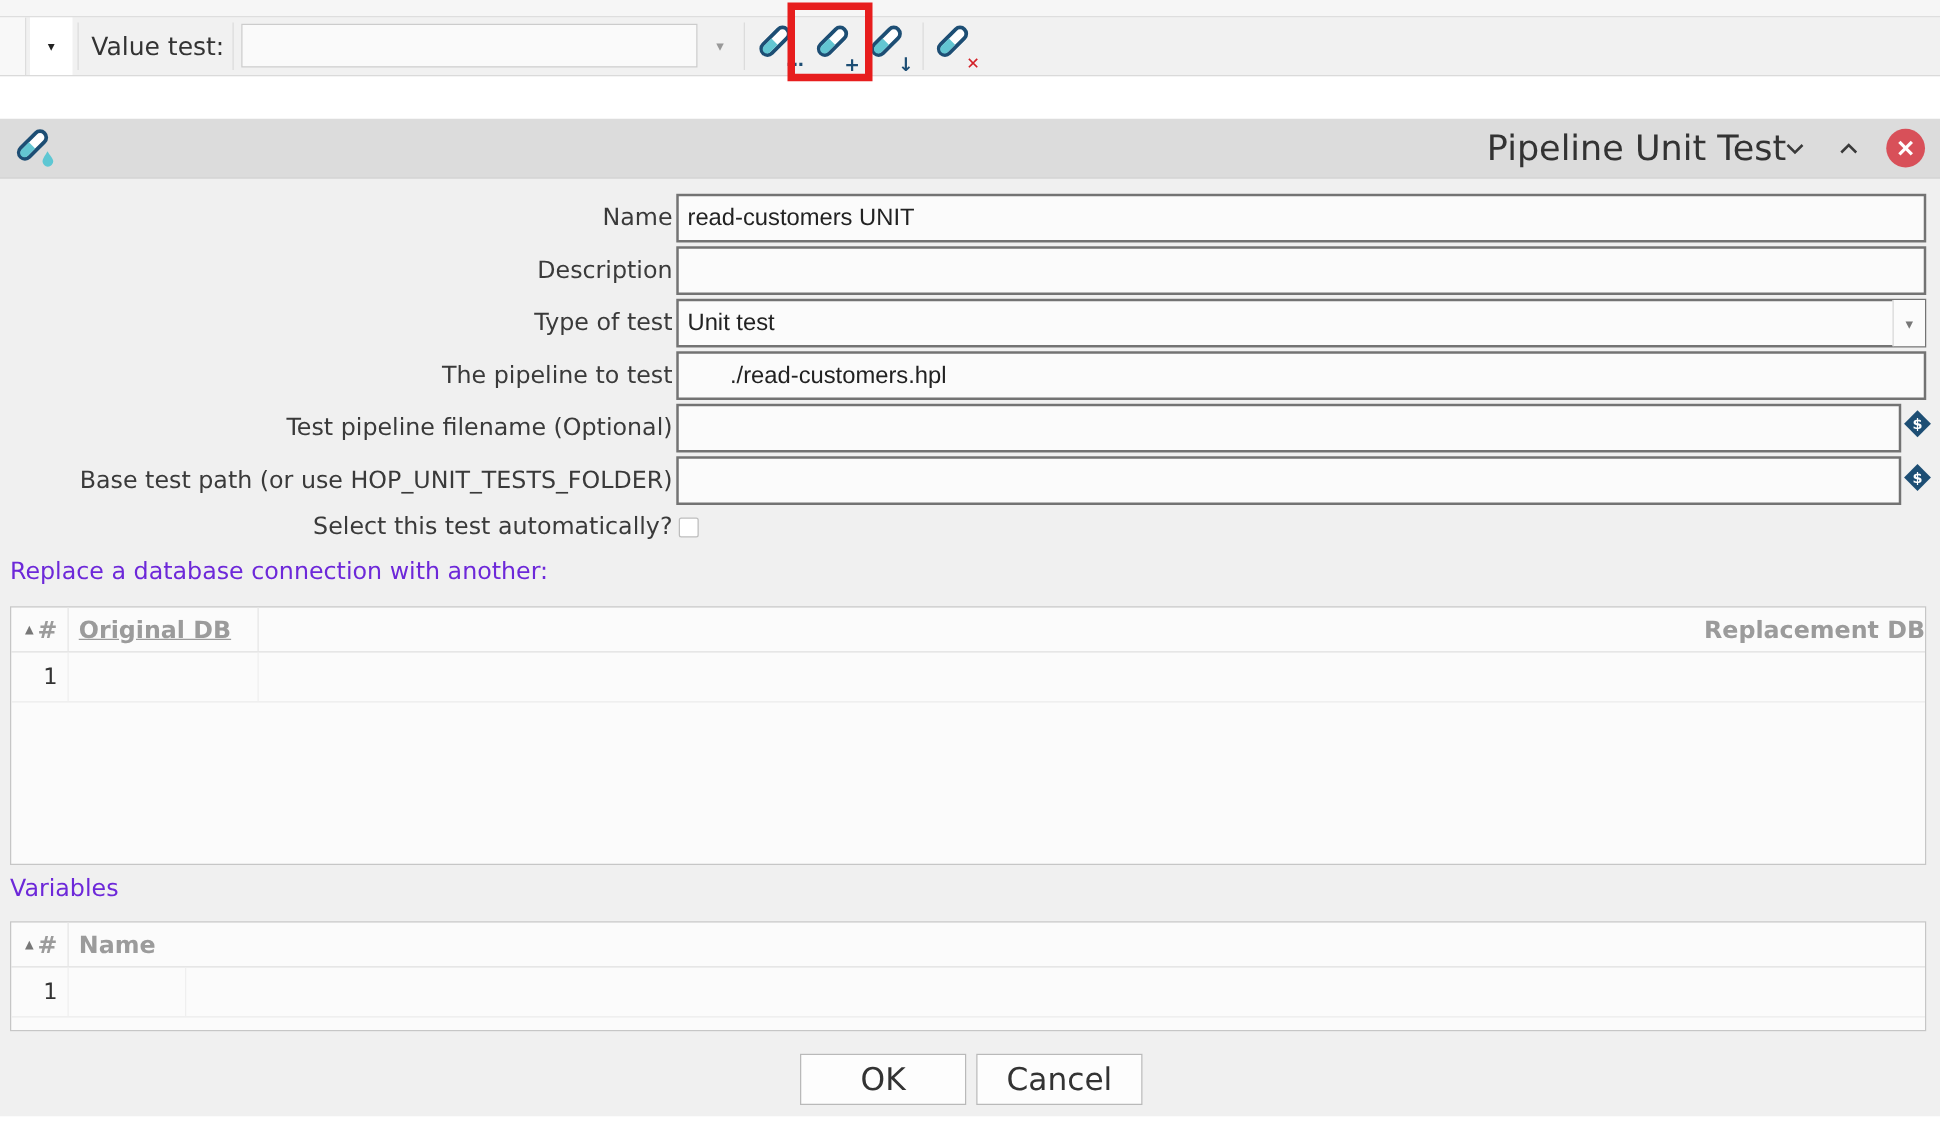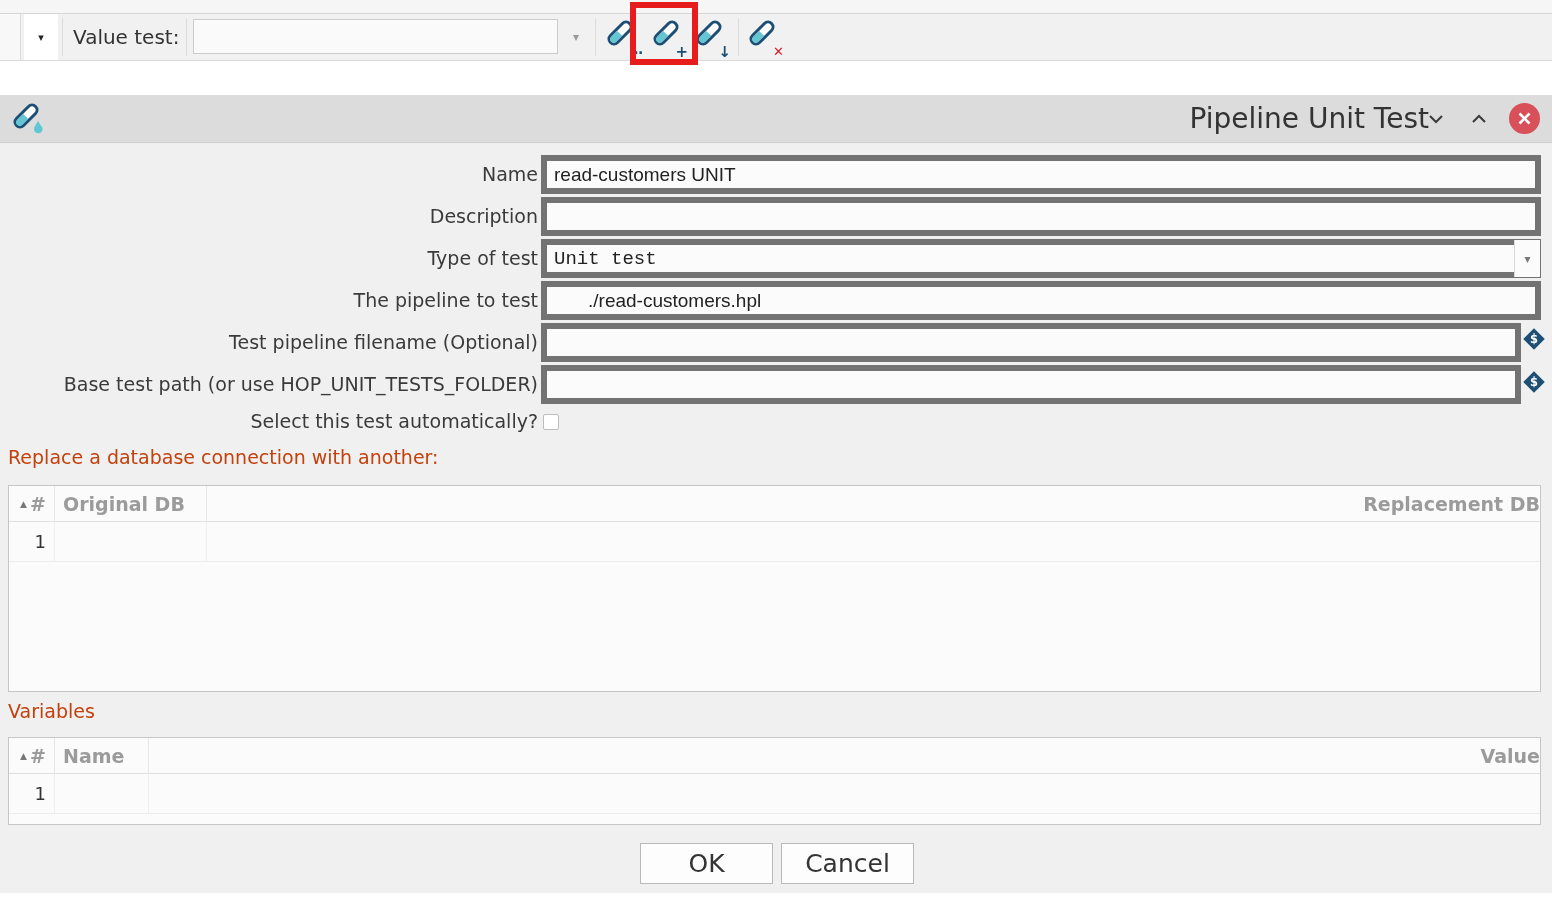--- a/index.html
+++ b/index.html
@@ -41,41 +41,41 @@
   .hdr-chev { position:absolute; top:13px; width:22px; height:22px; cursor:pointer; }
   .close-btn { position:absolute; left:1509px; top:8px; width:31px; height:31px;
     border-radius:50%; background:#d85059; cursor:pointer; }
 
   .dlg-body { position:absolute; left:0; top:143px; width:1552px; height:750px;
     background:#f0f0f0; }
 
   .flabel { position:absolute; left:-300px; width:838px; height:39px; line-height:39px;
     text-align:right; font-size:19px; color:#3a3a3a; white-space:nowrap; }
   .ffield { position:absolute; left:541px; width:1000px; height:39px;
-    background:#fbfbfb; border:6px solid #737373; font-size:19px; padding:0 7px; color:#222; }
+    background:#fbfbfb; border:2px solid #737373; font-size:19px; padding:0 7px; color:#222; }
   .ffield.short { width:980px; }
   .field-arrow-btn { position:absolute; left:1514px; width:26px; height:37px;
     background:#fbfbfb; border-left:1px solid #d8d8d8; display:flex; align-items:center;
     justify-content:center; color:#777; font-size:12px; cursor:pointer; }
   .dollar-icon { position:absolute; left:1522px; width:24px; height:24px; cursor:pointer; }
 
   .checkbox { position:absolute; left:543px; width:16px; height:16px;
     background:#ffffff; border:1px solid #bdbdbd; border-radius:2px; cursor:pointer; }
 
-  .section-label { position:absolute; left:8px; font-size:19px; color:#c2410c; white-space:nowrap; }
+  .section-label { position:absolute; left:8px; font-size:19px; color:#6d28d9; white-space:nowrap; }
 
   .grid { position:absolute; left:8px; width:1533px; background:#fbfbfb;
     border:1px solid #c6c6c6; }
   .grid-head { display:flex; height:36px; border-bottom:1px solid #e0e0e0; }
   .gh-cell { display:flex; align-items:center; font-weight:bold; font-size:19px;
     color:#9b9b9b; border-right:1px solid #e6e6e6; cursor:pointer; white-space:nowrap; }
   .gh-cell:last-child { border-right:none; flex:1; }
   .gh-num { width:46px; padding-left:11px; }
   .gh-num .sort { font-size:9px; color:#777; margin-right:3px; }
-  .gh-w152 { width:152px; padding-left:8px; }
+  .gh-w152 { width:152px; padding-left:8px;text-decoration:underline; }
   .gh-w94 { width:94px; padding-left:8px; }
   .gh-flex { padding-left:8px;justify-content:flex-end; }
   .grid-row { display:flex; height:40px; border-bottom:1px solid #ececec; }
   .gr-cell { border-right:1px solid #efefef; font-size:18px; color:#333; line-height:40px; }
   .gr-cell:last-child { border-right:none; flex:1; }
   .gr-num { width:46px; text-align:right; padding-right:8px; }
   .gr-w152 { width:152px; }
   .gr-w94 { width:94px; }
 
   .dlg-btn { position:absolute; width:133px; height:41px; background:#fdfdfd;
@@ -175,21 +175,21 @@
 
 <div class="dlg-body">
 
   <div class="flabel" style="top:12px">Name</div>
   <input class="ffield" style="top: 12px;" value="read-customers UNIT">
 
   <div class="flabel" style="top:54px">Description</div>
   <input class="ffield" style="top: 54px;" value="">
 
   <div class="flabel" style="top:96px">Type of test</div>
-  <input class="ffield" style="top: 96px; font-family: Liberation Mono, monospace;" value="Unit test">
+  <input class="ffield" style="top: 96px;" value="Unit test">
   <div class="field-arrow-btn" style="top:97px">▾</div>
 
   <div class="flabel" style="top:138px">The pipeline to test</div>
   <input class="ffield" style="top: 138px; padding-left: 41px;" value="./read-customers.hpl">
 
   <div class="flabel" style="top:180px">Test pipeline filename (Optional)</div>
   <input class="ffield short" style="top: 180px;" value="">
   <svg class="dollar-icon" style="top:184px" viewBox="0 0 24 24">
     <rect x="4.4" y="4.4" width="15.2" height="15.2" transform="rotate(45 12 12)" fill="#1d4e74"></rect>
     <text x="12" y="16.2" text-anchor="middle" font-size="11.5" font-weight="bold" fill="#ffffff" font-family="DejaVu Sans, sans-serif">$</text>
@@ -231,23 +231,20 @@
 
   <div class="grid" style="top:594px; height:88px">
     <div class="grid-head">
       <div class="gh-cell gh-num">
         <span class="sort">▲</span>
         <span>#</span>
       </div>
       <div class="gh-cell gh-w94">
         <span>Name</span>
       </div>
-      <div class="gh-cell gh-flex">
-        <span>Value</span>
-      </div>
     </div>
     <div class="grid-row">
       <div class="gr-cell gr-num">1</div>
       <div class="gr-cell gr-w94"></div>
       <div class="gr-cell"></div>
     </div>
   </div>
 
   <button class="dlg-btn" style="left:640px; top:700px">OK</button>
   <button class="dlg-btn" style="left:781px; top:700px">Cancel</button>

